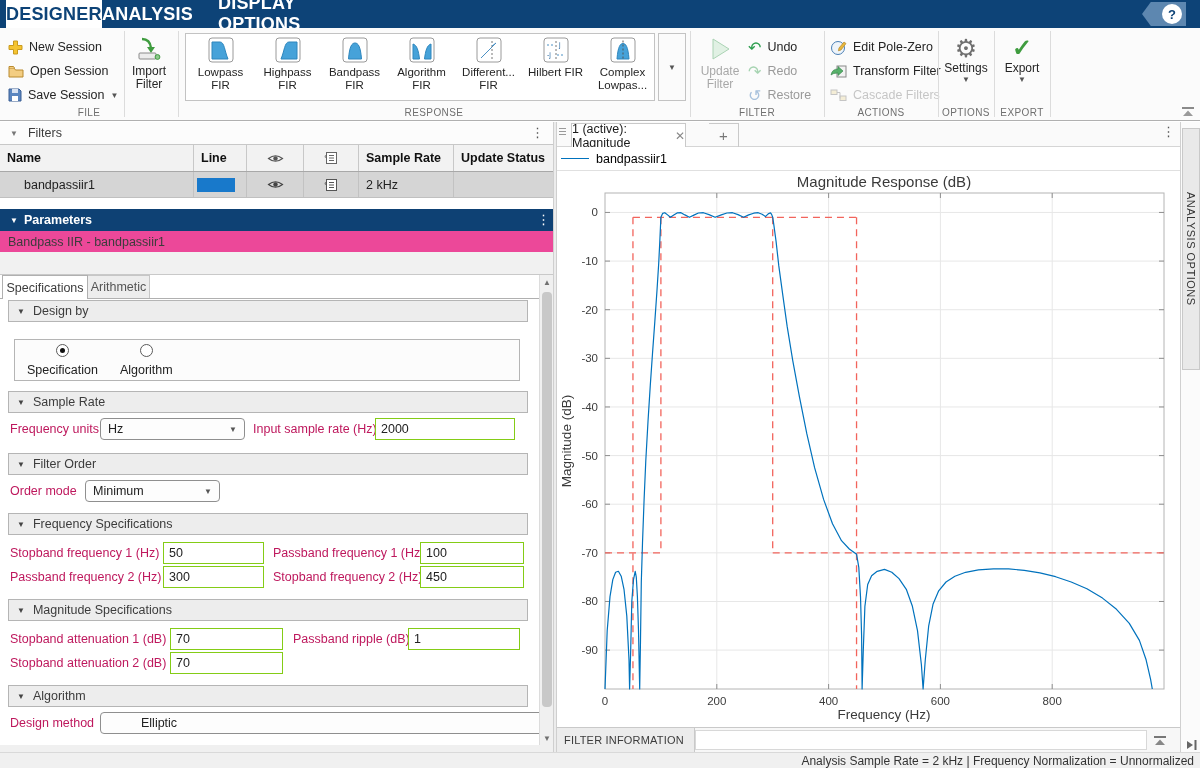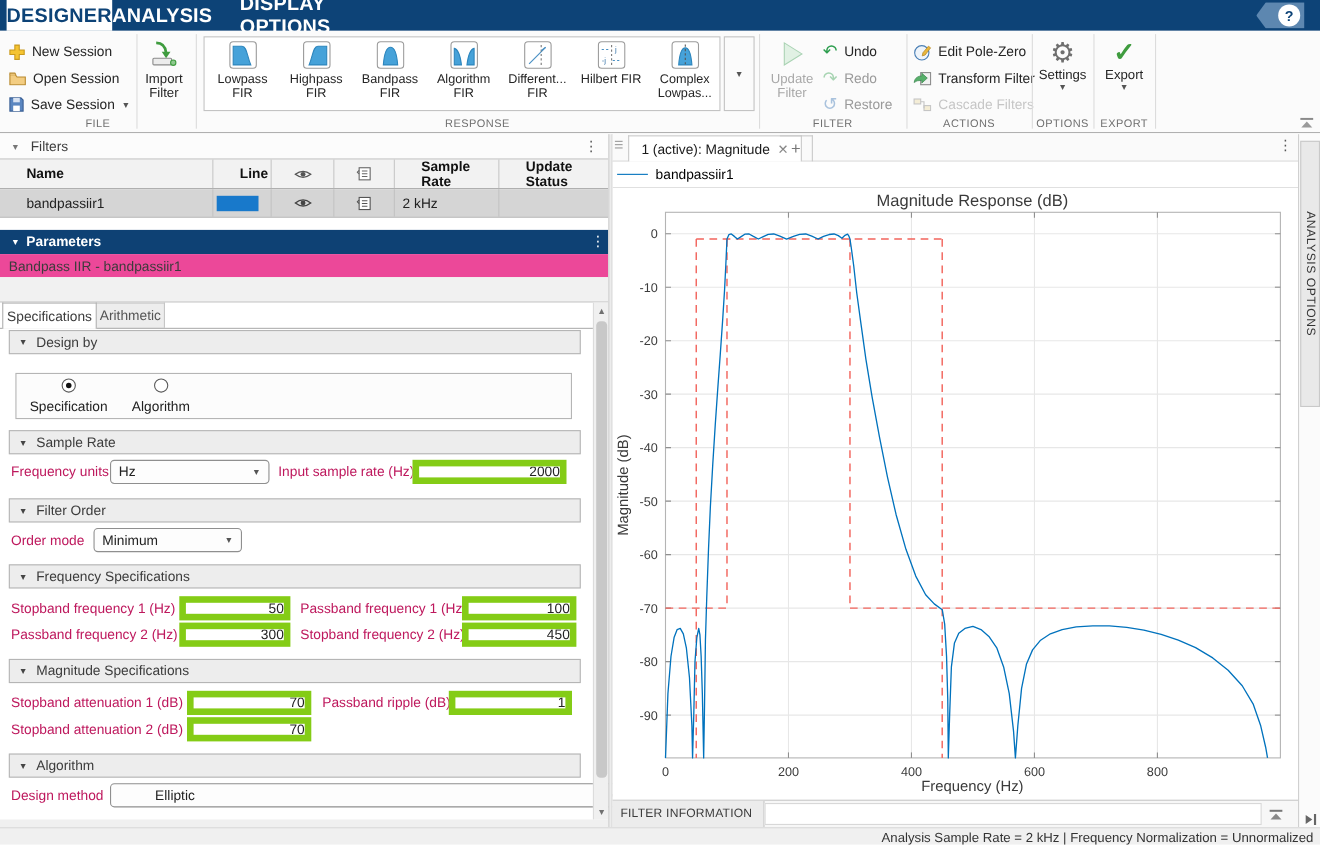--- a/index.html
+++ b/index.html
@@ -37,57 +37,57 @@
   .gal-item .ic { margin:3px auto 0; }
   .gal-item .l1,.gal-item .l2 { font-size:11.5px; line-height:13px; color:#252525; }
   #gallery-more { position:absolute; left:658px; top:5px; width:28px; height:68px; background:#fbfbfb; border:1px solid #c3c3c3;
                   display:flex; align-items:center; justify-content:center; color:#555; }
 
   
   #leftpanel { position:absolute; left:0; top:122px; width:553px; height:630px; background:#fff; }
   #filters-header { position:absolute; left:0; top:0; width:553px; height:22px; background:#fcfcfc; display:flex; align-items:center; }
   .kebab { color:#555; font-size:13px; line-height:10px; }
   #ftable-head { position:absolute; left:0; top:22px; width:553px; height:28px; background:#f2f2f2; border-top:1px solid #c8c8c8; border-bottom:1px solid #a8a8a8; display:flex; }
-  .th { border-right:1px solid #c8c8c8; display:flex; align-items:center; padding-left:24px; font-weight:700; font-size:12.5px; color:#111; }
+  .th { border-right:1px solid #c8c8c8; display:flex; align-items:center; padding-left:7px; font-weight:700; font-size:12.5px; color:#111; }
   #ftable-row { position:absolute; left:0; top:50px; width:553px; height:26px; background:#d5d5d5; border-bottom:1px solid #c0c0c0; display:flex; }
   .td { border-right:1px solid #c2c2c2; display:flex; align-items:center; padding-left:7px; font-size:12.5px; color:#222; }
   #line-swatch { width:38px; height:14px; background:#1879cb; margin-left:3px; }
   .navybar { position:absolute; left:0; width:553px; height:22px; background:#0e4174; color:#fff; display:flex; align-items:center; }
   .navybar .t { font-weight:700; font-size:12.5px; margin-left:6px; }
   #param-sub { position:absolute; left:0; top:109px; width:553px; height:21px; background:#ec4899; display:flex; align-items:center; padding-left:8px; color:#3c3c3c; }
   #param-gap { position:absolute; left:0; top:130px; width:553px; height:23px; background:#f1f1f1; border-bottom:1px solid #c9c9c9; }
   .ptab { position:absolute; top:153px; height:24px; display:flex; align-items:center; justify-content:center; font-size:12.5px; color:#3c3c3c; }
   .ptab.active { background:#fff; border:1px solid #b0b0b0; border-bottom:none; z-index:2; }
   .ptab.inactive { background:#ededed; border:1px solid #c6c6c6; border-left:none; color:#555; }
   #pbody { position:absolute; left:0; top:176px; width:553px; height:447px; background:#fff; border-top:1px solid #b0b0b0; }
   .sech { position:absolute; left:8px; width:520px; height:22px; background:#ededed; border:1px solid #b5b5b5; display:flex; align-items:center; gap:8px; padding-left:8px; color:#3c3c3c; }
   .sech .c { font-size:8px; color:#444; }
   .flabel { position:absolute; height:22px; display:flex; align-items:center; font-size:12.5px; color:#be185d; white-space:nowrap; }
-  .tinput { position:absolute; height:22px; border:6px solid #84cc16; background:#fff; font-family:"Liberation Sans",sans-serif; font-size:12.5px; color:#222; padding-left:5px;text-align:right; }
+  .tinput { position:absolute; height:22px; border:1px solid #84cc16; background:#fff; font-family:"Liberation Sans",sans-serif; font-size:12.5px; color:#222; padding-left:5px; }
   .drop { position:absolute; height:22px; border:1px solid #8f8f8f; border-radius:4px; background:#fdfdfd; display:flex; align-items:center; justify-content:space-between; padding:0 7px; font-size:12.5px; color:#222; }
   #radiobox { position:absolute; left:14px; top:217px; width:506px; height:42px; border:1px solid #b5b5b5; background:#fcfcfc; display:flex; align-items:center; gap:22px; padding-left:12px; }
   .radio { display:flex; align-items:center; gap:6px; font-size:12.5px; color:#222;flex-direction:column; }
   .rdot { width:13px; height:13px; border:1px solid #5a5a5a; border-radius:50%; background:#fff; position:relative; }
   .rdot.sel::after { content:""; position:absolute; left:3px; top:3px; width:5px; height:5px; border-radius:50%; background:#111; }
   #lscroll { position:absolute; left:539px; top:153px; width:14px; height:470px; background:#f0f0f0; border-left:1px solid #dcdcdc; }
   #lscroll .arr { position:absolute; left:0; width:14px; height:14px; color:#707070; font-size:8px; display:flex; align-items:center; justify-content:center; }
   #lscroll .thumb { position:absolute; left:2px; top:17px; width:10px; height:415px; background:#c8c8c8; border-radius:4px; }
   #lp-bottom { position:absolute; left:0; top:623px; width:553px; height:7px; background:#f0f0f0; }
 
   
   #splitter { position:absolute; left:553px; top:122px; width:4px; height:630px; background:#ececec; border-left:1px solid #cfcfcf; border-right:1px solid #cfcfcf; }
   #rgutter { position:absolute; left:1180px; top:122px; width:20px; height:630px; background:#fbfbfb; border-left:1px solid #d0d0d0; }
   #ao-chip { position:absolute; left:1px; top:6px; width:18px; height:242px; background:#e9e9e9; border:1px solid #c9c9c9;
              display:flex; align-items:center; justify-content:center; }
   #ao-chip span { writing-mode:vertical-rl; font-size:11px; color:#333; letter-spacing:.5px; }
 
   
   #rightpanel { position:absolute; left:557px; top:122px; width:623px; height:630px; background:#fff; }
   #rtabstrip { position:absolute; left:0; top:0; width:623px; height:25px; background:#fafafa; border-bottom:1px solid #d5d5d5; }
-  #rtab { position:absolute; left:14px; top:1px; width:158px; height:24px; background:#fff; border:1px solid #c9c9c9; border-bottom:none;
+  #rtab { position:absolute; left:14px; top:1px; width:115px; height:24px; background:#fff; border:1px solid #c9c9c9; border-bottom:none;
           display:flex; align-items:center; justify-content:center; gap:7px; font-size:12.5px; color:#1a1a1a; }
   #rtab .x { color:#888; font-size:12px; }
   #rtab-plus { position:absolute; left:152px; top:1px; width:30px; height:24px; border:1px solid #c9c9c9; border-left:none; border-bottom:none;
                display:flex; align-items:center; justify-content:center; color:#777; font-size:15px; }
   #rgrip { position:absolute; left:2px; top:6px; width:7px; height:13px; display:flex; flex-direction:column; gap:2px; }
   #rgrip i { display:block; height:1px; background:#9a9a9a; }
   #legendrow { position:absolute; left:0; top:25px; width:623px; height:24px; background:#fff; border-bottom:1px solid #e0e0e0; display:flex; align-items:center; }
   #legendrow .ln { width:28px; height:0; border-top:1.5px solid #0072bd; margin-left:4px; }
   #legendrow .lt { font-size:12.5px; color:#000; margin-left:7px; }
   #plotwrap { position:absolute; left:0; top:49px; width:623px; height:556px; background:#fff; }

